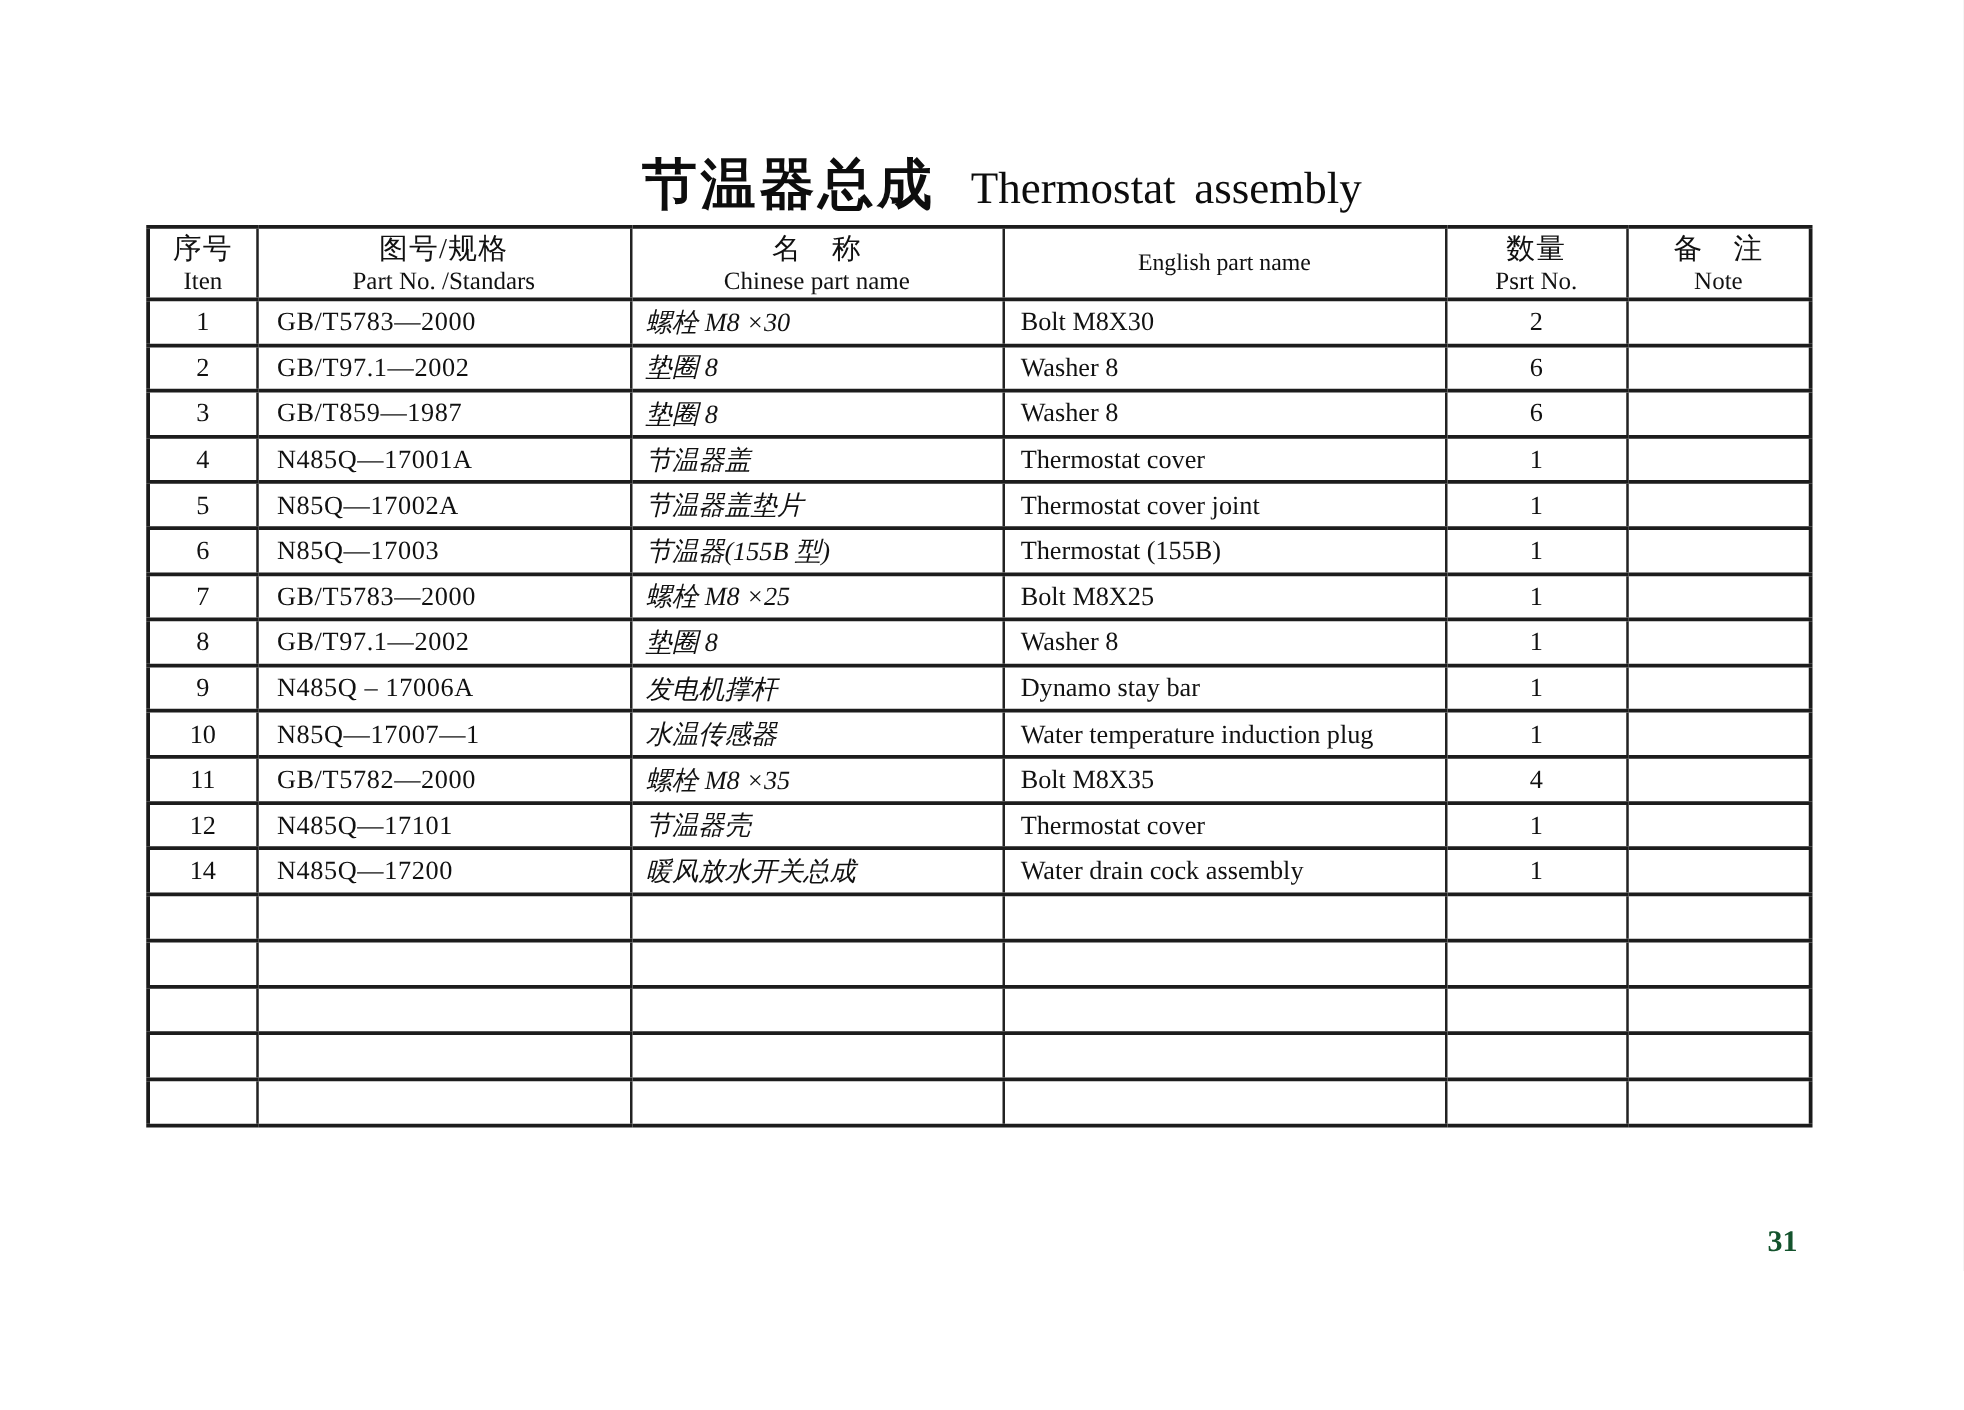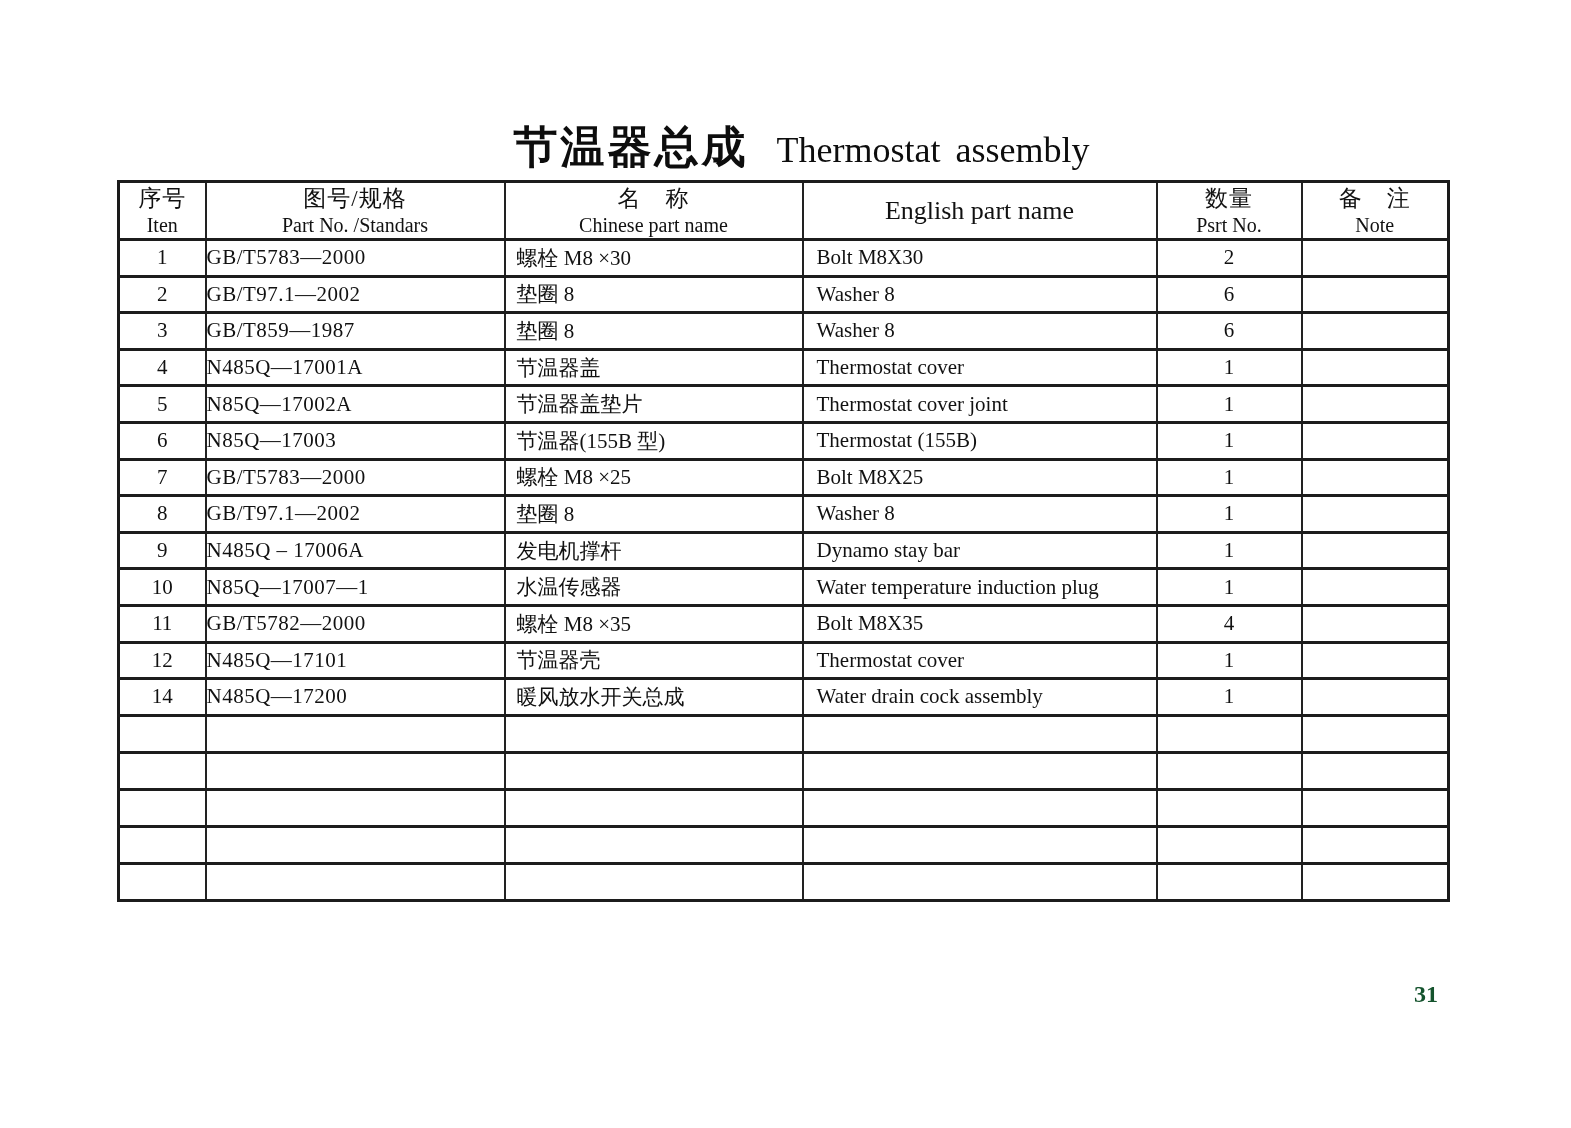--- a/index.html
+++ b/index.html
@@ -50,25 +50,25 @@
     vertical-align: middle;
     overflow: hidden;
     white-space: nowrap;
   }
   thead tr { height: 58px; }
   tbody tr { height: 36.6px; }
   tbody tr.empty-row { height: 37px; }
   th { font-weight: normal; }
   .h-zh { font-size: 23px; line-height: 28px; letter-spacing: 1px; }
   .h-en { font-size: 20px; line-height: 24px; }
-  .h-single { font-size: 26px; line-height: 52px; }
+  .h-single { font-size: 19px; line-height: 52px; }
   td { font-size: 21px; }
   td.c-item { text-align: center; }
-  td.c-part { text-align: left; letter-spacing: 0.5px; }
-  td.c-zh   { text-align: left; padding-left: 11px; }
+  td.c-part { text-align: left; padding-left: 15px; letter-spacing: 0.5px; }
+  td.c-zh   { text-align: left; padding-left: 11px; font-style: italic; }
   td.c-en   { text-align: left; padding-left: 13px; }
   td.c-qty  { text-align: center; }
   td.c-note { text-align: center; }
   .page-number {
     position: absolute;
     top: 981px;
     left: 1414px;
     font-size: 24px;
     font-weight: bold;
     color: #14532d;

